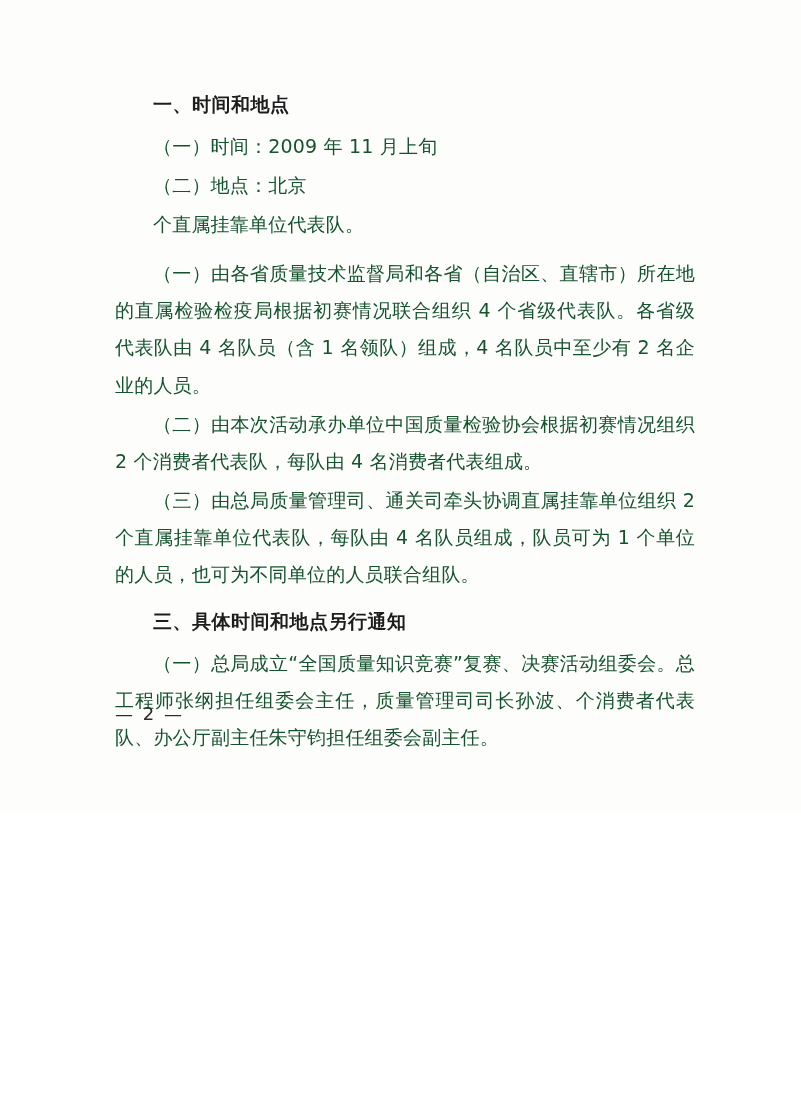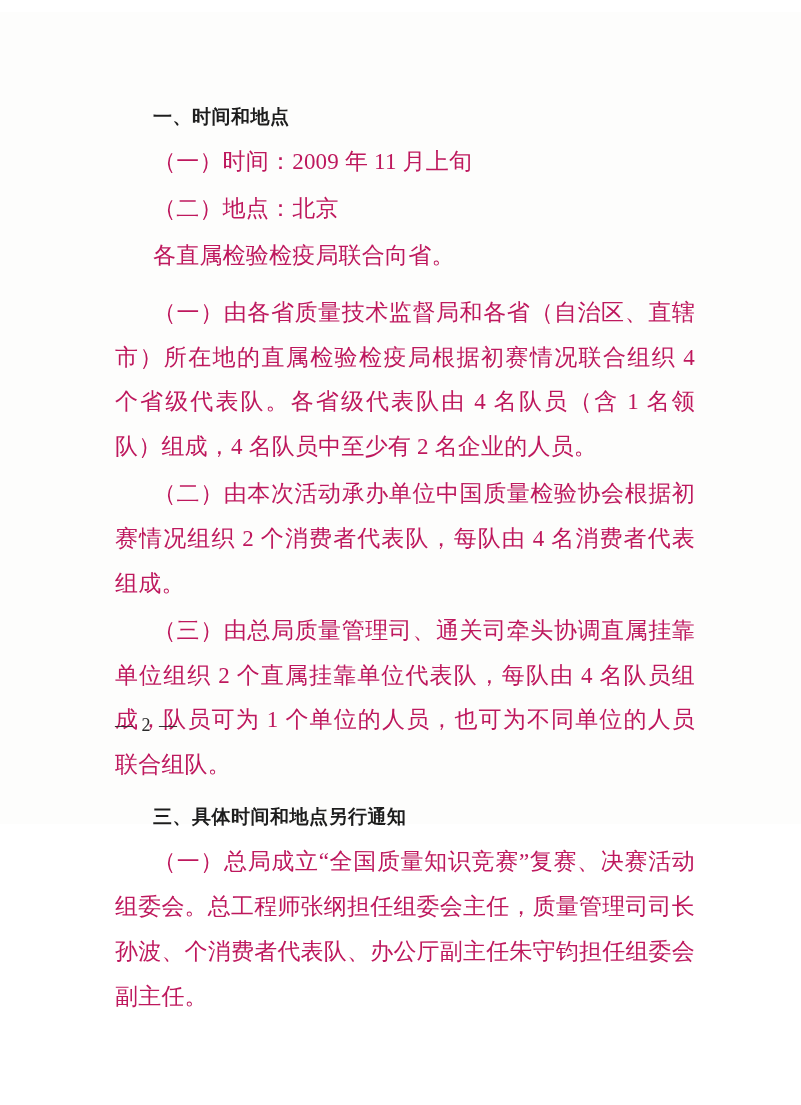--- a/index.html
+++ b/index.html
@@ -11,45 +11,44 @@
     height: 1105px;
     background: #ffffff;
     font-family: "DejaVu Sans", sans-serif;
     color: #2b2b2b;
     position: relative;
     overflow: hidden;
   }
   .page {
     position: absolute;
     left: 0;
-    top: 12px;
+    top: 0;
     width: 801px;
     height: 812px;
     background: #fdfdfc;
-    font-family: Liberation Serif, serif;
   }
   .content {
     position: absolute;
     left: 115px;
     top: 88px;
     width: 580px;
   }
   .heading {
     font-size: 19px;
     font-weight: bold;
     letter-spacing: 0.5px;
     color: #1d1d1d;
     margin: 0 0 7px 0;
     padding-left: 38px;
     line-height: 1.75;
   }
   .para {
-    font-size: 23px;
+    font-size: 19px;
     line-height: 1.95;
-    color: #be185d;
+    color: #14532d;
     margin: 0 0 2px 0;
     text-align: justify;
     text-justify: inter-ideograph;
     letter-spacing: 0.2px;
   }
   .para.indent {
     text-indent: 38px;
   }
   .block {
     margin-bottom: 6px;
@@ -71,21 +70,21 @@
 </head>
 <body>
 
 <div class="page">
   <div class="content">
 
     <div class="block">
       <div class="heading">一、时间和地点</div>
       <p class="para indent">（一）时间：2009 年 11 月上旬</p>
       <p class="para indent">（二）地点：北京</p>
-      <p class="para indent">各直属检验检疫局联合向省。</p>
+      <p class="para indent">个直属挂靠单位代表队。</p>
     </div>
 
     <div class="section-gap"></div>
 
     <div class="block">
       <p class="para indent">（一）由各省质量技术监督局和各省（自治区、直辖市）所在地的直属检验检疫局根据初赛情况联合组织 4 个省级代表队。各省级代表队由 4 名队员（含 1 名领队）组成，4 名队员中至少有 2 名企业的人员。</p>
       <p class="para indent">（二）由本次活动承办单位中国质量检验协会根据初赛情况组织 2 个消费者代表队，每队由 4 名消费者代表组成。</p>
       <p class="para indent">（三）由总局质量管理司、通关司牵头协调直属挂靠单位组织 2 个直属挂靠单位代表队，每队由 4 名队员组成，队员可为 1 个单位的人员，也可为不同单位的人员联合组队。</p>
     </div>
 

